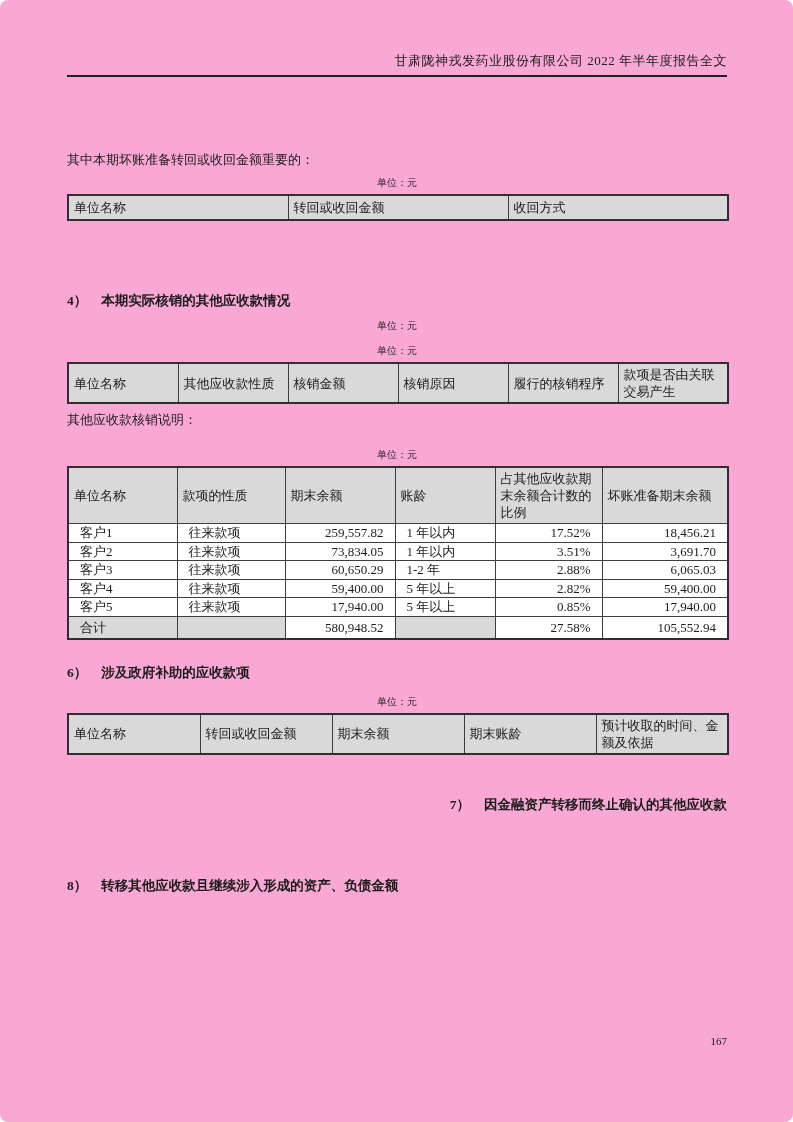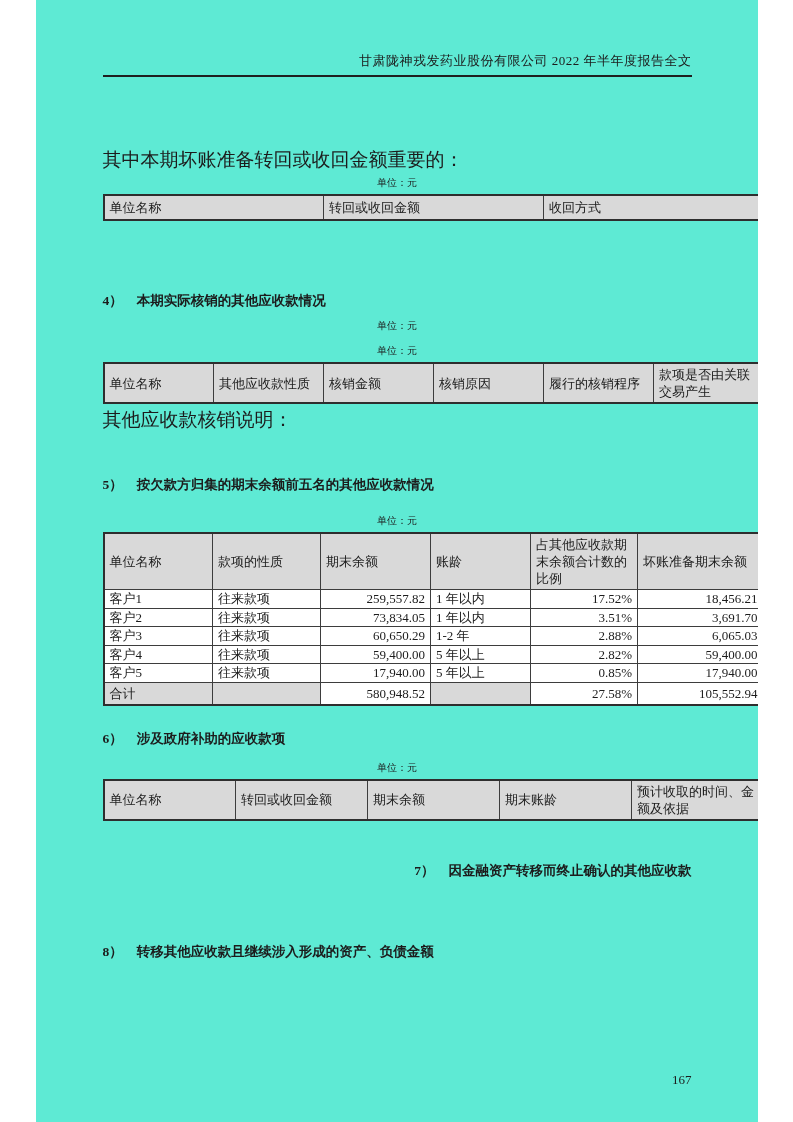--- a/index.html
+++ b/index.html
@@ -3,41 +3,42 @@
 <meta charset="utf-8">
 <style>
   * { margin: 0; padding: 0; box-sizing: border-box; }
   html, body { background: #ffffff; }
   body {
     font-family: "Liberation Serif", "DejaVu Serif", serif;
     color: #1c1c1c;
   }
   .page {
     position: relative;
-    width: 722px;
+    width: 793px;
     height: 1122px;
     margin: 0 auto;
-    background: #5eead4;
+    background: #f9a8d4;
     overflow: hidden;
+    border-radius: 8px;
   }
   .content {
     padding: 0 66px 0 67px;
   }
   
   .doc-header {
     padding-top: 52px;
     text-align: right;
     font-size: 13px;
     letter-spacing: 0.5px;
     border-bottom: 2.5px solid #1f1f1f;
     padding-bottom: 5px;
   }
   
   .para {
-    font-size: 19px;
+    font-size: 13px;
     line-height: 17px;
     text-align: left;
   }
   .unit-label {
     font-size: 10px;
     line-height: 17px;
     text-align: center;
   }
   .sec-heading {
     font-size: 13.5px;
@@ -60,21 +61,21 @@
   }
   th {
     background: #d9d9d9;
     text-align: left;
     vertical-align: middle;
     padding: 2px 5px;
     line-height: 17px;
   }
   td {
     background: #ffffff;
-    padding: 0 5px;
+    padding: 0 11px;
     vertical-align: middle;
     margin-top: 46px;
   }
   .t-row td { line-height: 17.5px; }
   .cell-left   { text-align: left; }
   .cell-right  { text-align: right; }
   .cell-gray   { background: #d9d9d9; }
   .row-h25 th  { line-height: 21px; padding: 1px 5px; }
   .row-total td { line-height: 21px; }
   
@@ -92,22 +93,22 @@
   .mt-unit4    { margin-top: 18px; }
   .mt-table4   { margin-top: 3px; }
   .mt-sec6     { margin-top: 24px; }
   .mt-unit5    { margin-top: 11px; }
   .mt-table5   { margin-top: 3px; }
   .mt-sec7     { margin-top: 41px; text-align: right; }
   .mt-sec8     { margin-top: 63px; }
   .page-number {
     position: absolute;
     right: 66px;
-    top: 1072px;
-    font-size: 13px;
+    top: 1035px;
+    font-size: 11px;
   }
 </style>
 </head>
 <body>
 
 <div class="page">
 
   <div class="content">
     <div class="doc-header">
       <span>甘肃陇神戎发药业股份有限公司 2022 年半年度报告全文</span>
@@ -158,23 +159,20 @@
         <th>核销金额</th>
         <th>核销原因</th>
         <th>履行的核销程序</th>
         <th>款项是否由关联交易产生</th>
       </tr>
     </tbody>
       </table>
 
     <div class="para mt-note2">其他应收款核销说明：</div>
 
-    <div class="sec-heading mt-sec5">
-      <span class="sec-num">5）</span><span>按欠款方归集的期末余额前五名的其他应收款情况</span>
-    </div>
 
     <div class="unit-label mt-unit4">单位：元</div>
     <table class="mt-table4">
       <colgroup>
           <col style="width:109px">
           <col style="width:108px">
           <col style="width:110px">
           <col style="width:100px">
           <col style="width:107px">
           <col style="width:126px">

